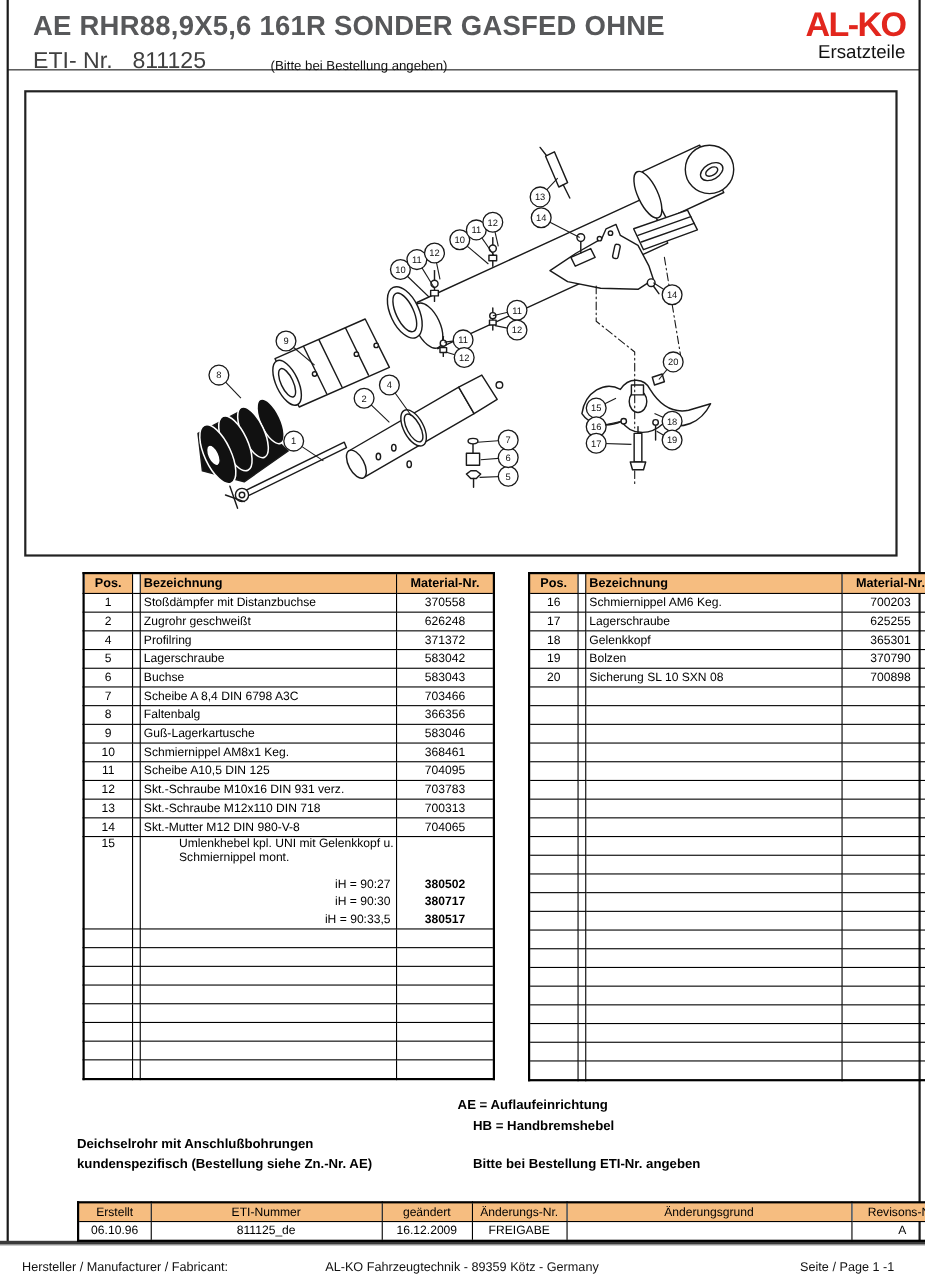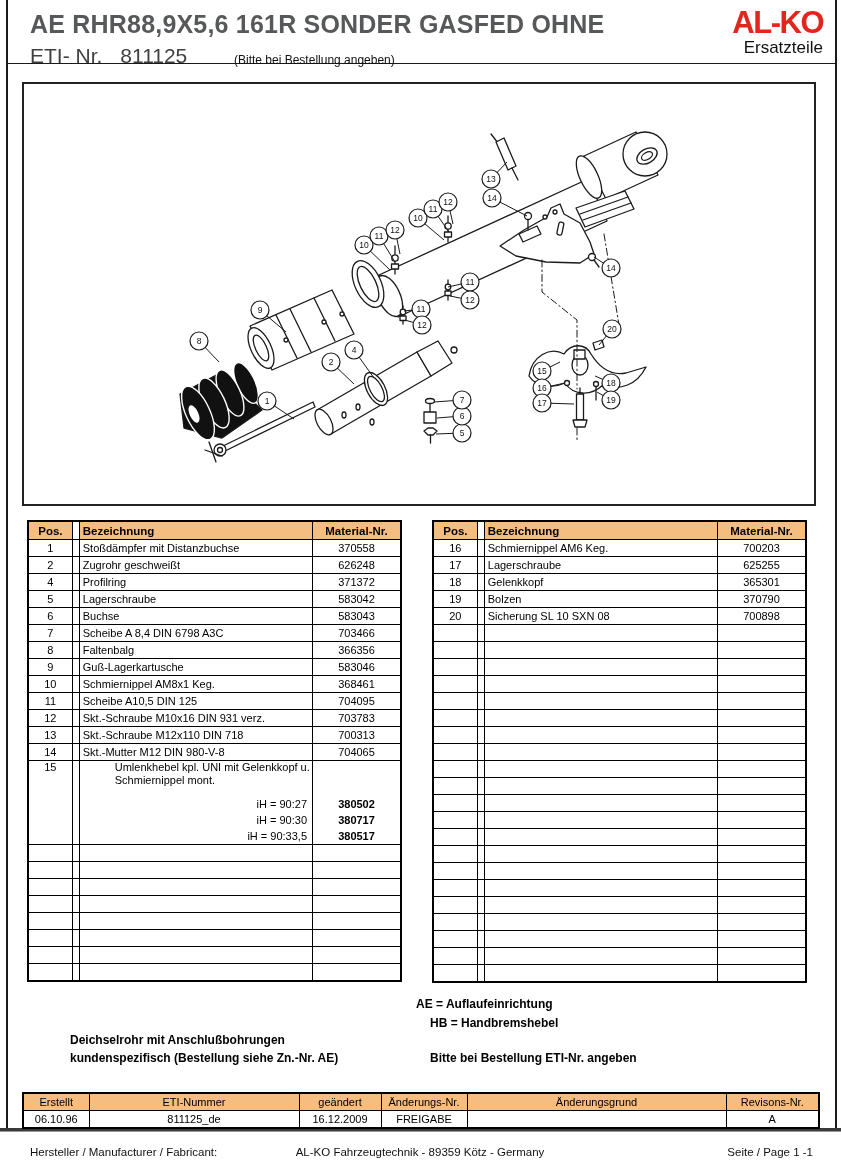--- a/index.html
+++ b/index.html
@@ -7,29 +7,29 @@
         font-family:"Liberation Sans",sans-serif;color:#000;overflow:hidden;}
   
   .border-left{position:absolute;left:6px;top:0;width:2px;height:1130px;background:#1a1a1a;}
   .border-right{position:absolute;left:835px;top:0;width:2px;height:1130px;background:#1a1a1a;}
   .header-sep{position:absolute;left:7px;top:63px;width:829px;height:1px;background:#1a1a1a;}
   .bottom-bar{position:absolute;left:0;top:1128px;width:841px;height:3px;background:#3a3a3a;border-bottom:1px solid #999;}
   
   .title{position:absolute;left:30px;top:10px;font-size:25px;font-weight:bold;color:#57585a;letter-spacing:.2px;white-space:nowrap;}
   .eti-line{position:absolute;left:30px;top:44px;font-size:21px;color:#404040;white-space:nowrap;}
   .eti-number{margin-left:18px;}
-  .eti-note{position:absolute;left:234px;top:53px;font-size:12px;color:#111;}
+  .eti-note{position:absolute;left:246px;top:53px;font-size:12px;color:#111;}
   .logo{position:absolute;right:18px;top:8px;width:150px;text-align:right;}
   .logo-text{font-size:31px;font-weight:900;color:#e2261d;letter-spacing:-1.5px;line-height:30px;}
   .logo-sub{font-size:17px;color:#111;line-height:20px;}
   
   .diagram-box{position:absolute;left:22px;top:82px;width:794px;height:424px;border:2px solid #222;background:#fff;box-sizing:border-box;}
   
   table.parts{position:absolute;border-collapse:collapse;table-layout:fixed;width:375px;font-size:11px;}
-  table.parts,table.rev{border:2px solid #000;}
+  table.parts,table.rev{border:2px solid #000;margin-left:48px;}
   table.parts td,table.parts th,table.rev td,table.rev th{border:1px solid #000;padding:0 3px;height:16px;line-height:12px;overflow:hidden;white-space:nowrap;}
   table.parts th{height:17px;font-size:11.5px;}
   .parts-left{left:27px;top:520px;}
   .parts-right{left:432px;top:520px;}
   col.c-pos{width:44px;} col.c-sp{width:7px;} col.c-bez{width:232px;} col.c-mat{width:88px;}
   th.h-pos,td.d-pos{text-align:center;}
   th.h-bez{text-align:left;padding-left:5px;}
   th.h-mat,td.d-mat{text-align:center;}
   td.d-sp,th.h-sp{padding:0;background:#fff;}
   tr.tall td{height:auto;}
@@ -41,21 +41,21 @@
   .mat-line{line-height:16px;text-align:center;font-weight:bold;}
   
   .note{position:absolute;font-size:12px;font-weight:bold;white-space:nowrap;}
   
   table.rev{position:absolute;left:22px;top:1092px;border-collapse:collapse;table-layout:fixed;width:796px;font-size:11px;}
   table.rev td,table.rev th{height:16px;text-align:center;font-weight:normal;}
   col.r-erstellt{width:66px;} col.r-eti{width:210px;} col.r-geaendert{width:82px;}
   col.r-aendnr{width:86px;} col.r-grund{width:259px;} col.r-rev{width:93px;}
   
   .footer{position:absolute;top:1146px;left:0;width:841px;font-size:11.5px;color:#111;}
-  .footer .f-left{position:absolute;left:30px;top:0;}
+  .footer .f-left{position:absolute;left:20px;top:0;}
   .footer .f-center{position:absolute;left:250px;top:0;width:340px;text-align:center;}
   .footer .f-right{position:absolute;right:28px;top:0;}
   .orange{background:#f6bd80;}
   svg text{font-family:"Liberation Sans",sans-serif;}
 </style>
 </head>
 <body>
 
 <div id="page">
 

